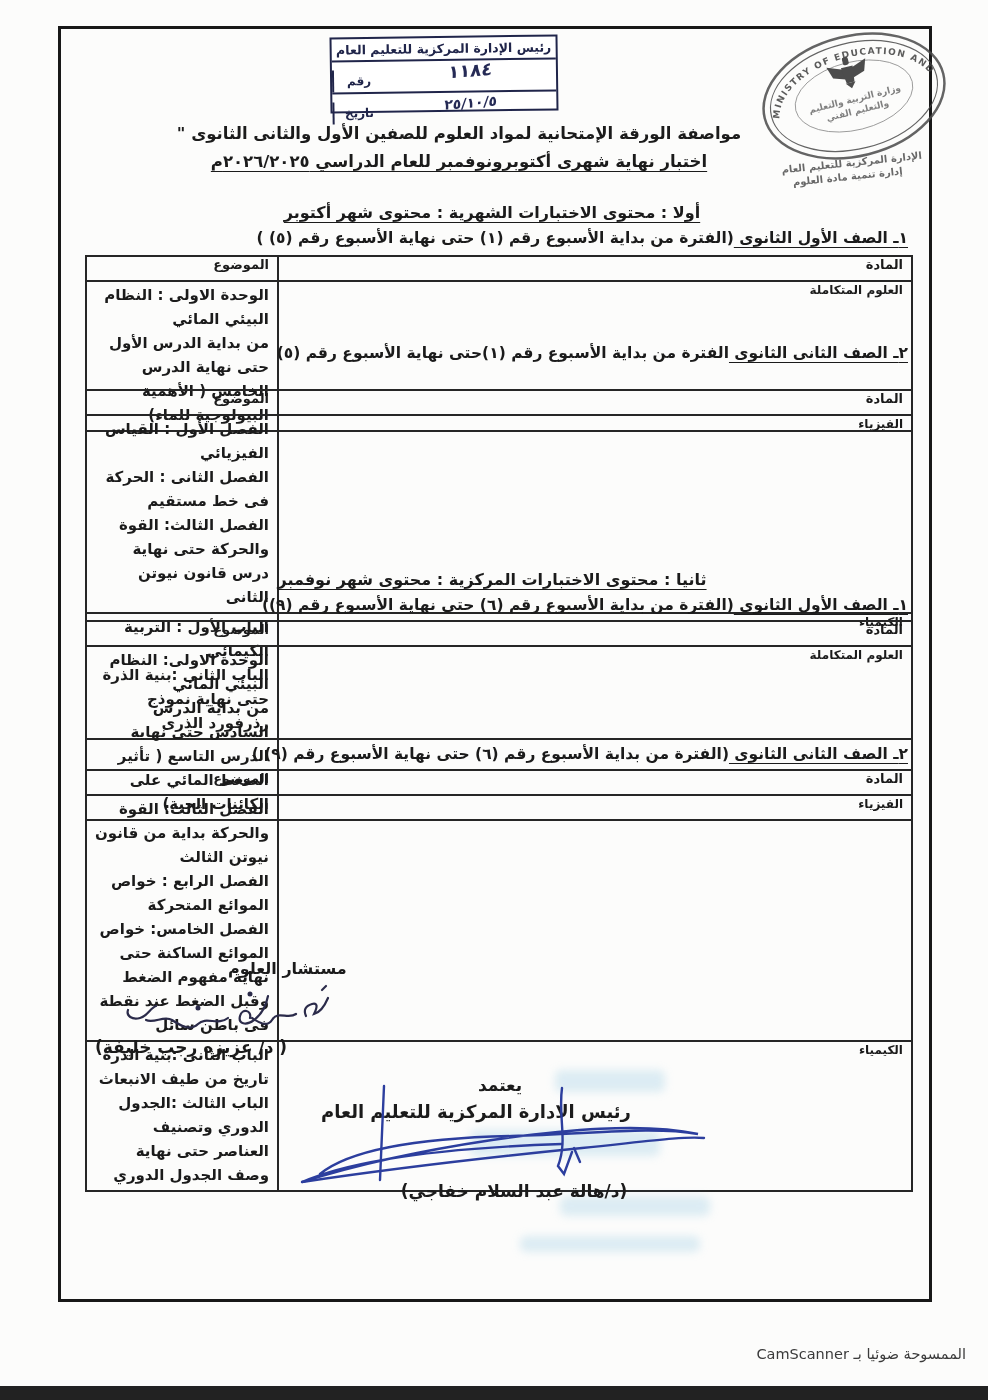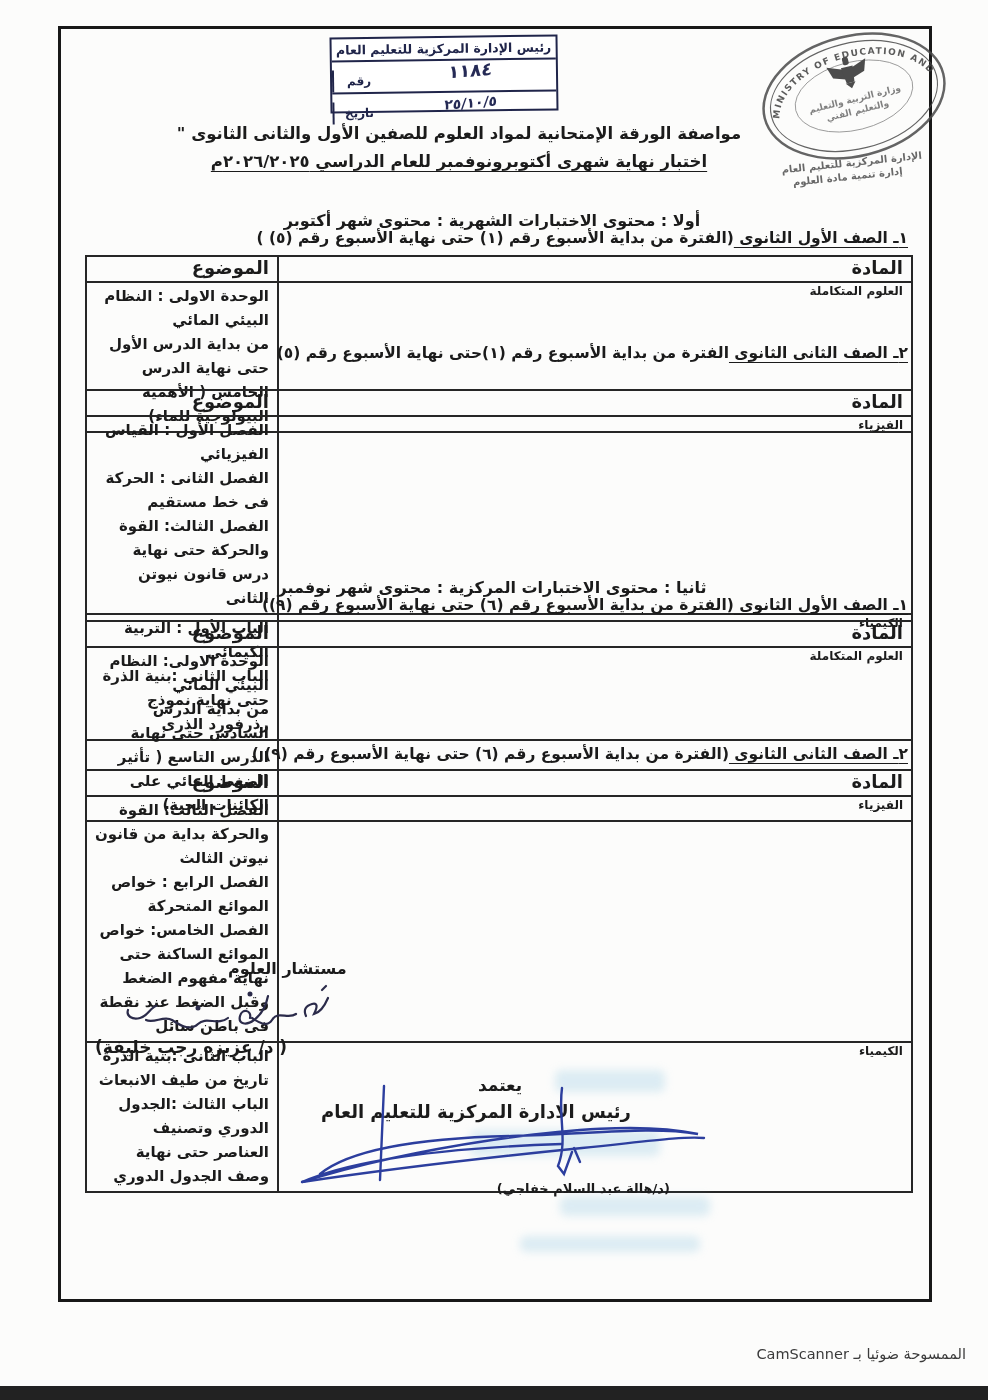--- a/index.html
+++ b/index.html
@@ -55,44 +55,44 @@
   
   .doc-title {
     left:150px; top:120px; width:618px;
     text-align:center; font-weight:bold; font-size:16.5px; line-height:1.7;
   }
   .doc-title .t2 { text-decoration:underline; text-underline-offset:4px; }
 
   .section-heading {
     left:252px; top:203px; width:480px;
     text-align:center; font-weight:bold; font-size:16px;
-    text-underline-offset:4px;margin-top:8px;
+    text-decoration:underline; text-underline-offset:4px;
   }
   .sub-heading {
     left:86px; width:822px;
     text-align:right; font-weight:bold; font-size:15.5px;
     white-space:nowrap;
   }
   .sub-heading .u { text-decoration:underline; text-underline-offset:4px; }
 
   
   .spec-table-wrap { left:85px; width:826px; }
   table.spec { width:100%; border-collapse:collapse; table-layout:fixed; direction:rtl; background:transparent; }
   table.spec td { border:2px solid #262626; padding:1px 8px 3px 8px; vertical-align:top; }
-  table.spec td.hd { font-weight:bold; font-size:18px; height:25px; padding-top:0; }
+  table.spec td.hd { font-weight:bold; font-size:13px; height:25px; padding-top:0; }
   table.spec td.subject { font-weight:bold; font-size:12px; }
   table.spec td.topic { font-weight:bold; font-size:15px; }
   .tline { line-height:24px; }
 
   
   .advisor-title { left:228px; top:959px; font-size:16px; font-weight:bold; }
   .advisor-name  { left:95px;  top:1037px; font-size:17px; font-weight:bold; }
   .approve-word  { left:420px; top:1075px; width:160px; text-align:center; font-size:17px; font-weight:bold; }
   .approver-title{ left:288px; top:1101px; width:376px; text-align:center; font-size:18px; font-weight:bold; white-space:nowrap; }
-  .approver-name { left:358px; top:1181px; width:312px; text-align:right; font-size:13px; font-weight:bold; }
+  .approver-name { left:358px; top:1181px; width:312px; text-align:center; font-size:17px; font-weight:bold; }
 
   .blue-patch { background:rgba(110,180,220,0.22); filter:blur(4px); border-radius:6px; }
 
   
   .scan-note { right:22px; top:1346px; font-size:14.5px; color:#3a3a3a; direction:rtl; }
   .footer-bar { left:0; top:1386px; width:988px; height:14px; background:#222; }
 </style>
 </head>
 <body>
 

